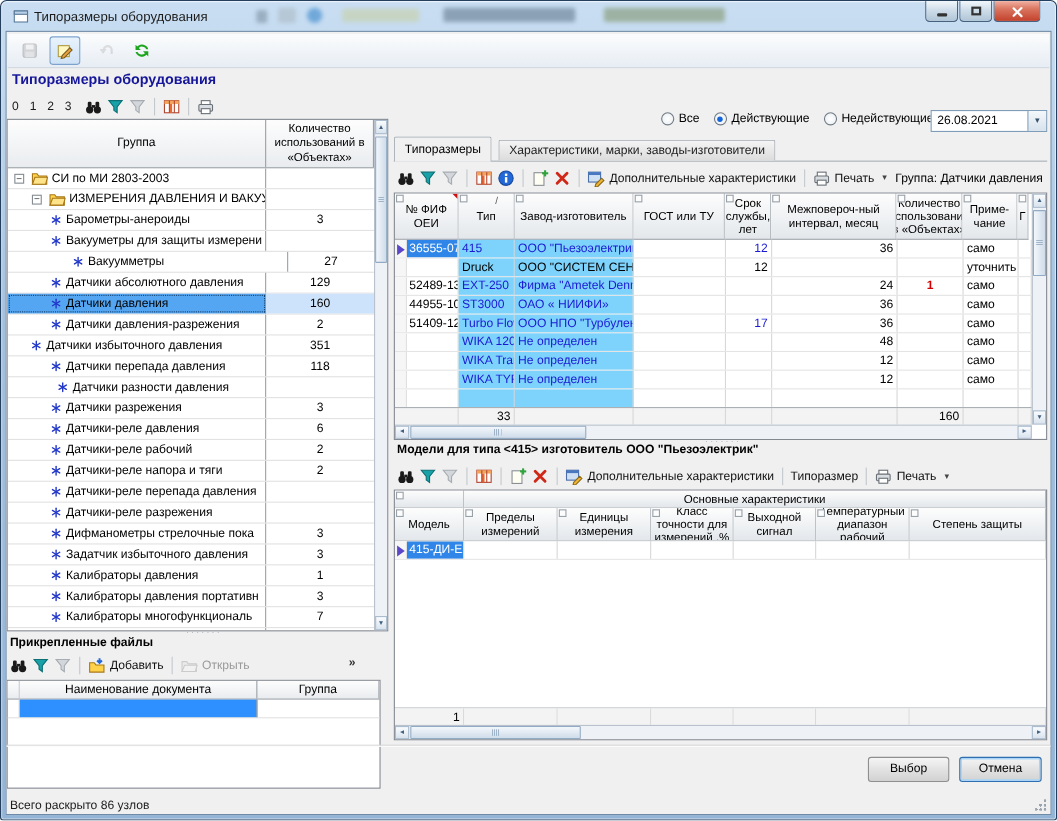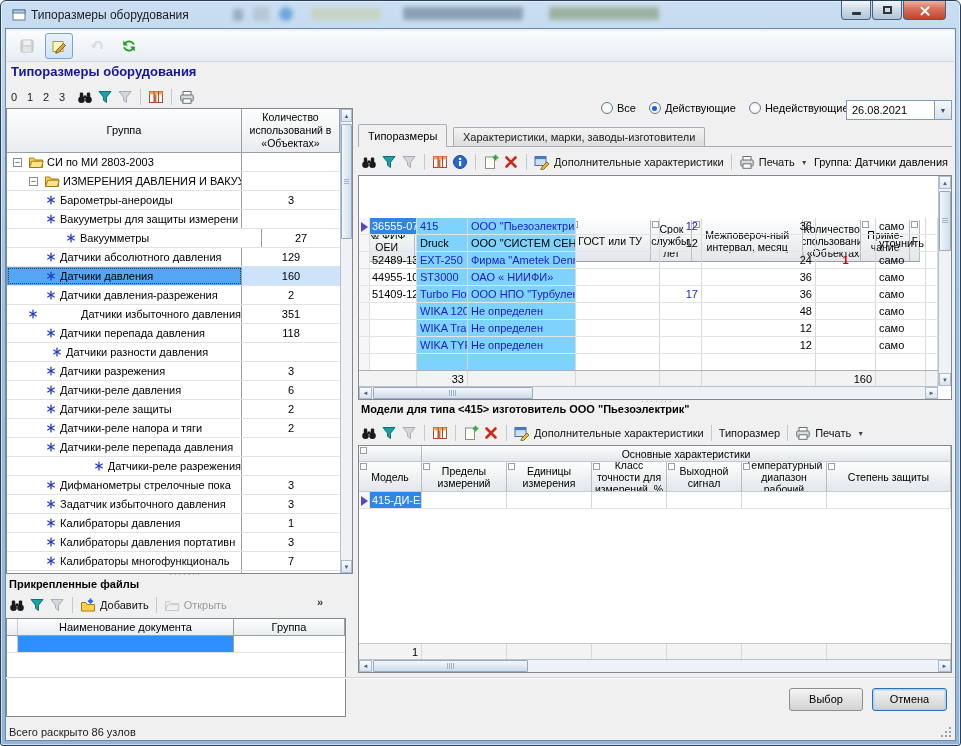--- a/index.html
+++ b/index.html
@@ -89,21 +89,21 @@
   .tabline{position:absolute;left:357px;top:145px;width:594px;height:1px;background:#a7aeb6;}
   .tab{position:absolute;border:1px solid #a7aeb6;border-bottom:none;border-radius:2px 2px 0 0;padding:0 9px;line-height:20px;white-space:nowrap;}
   .tab.active{left:357px;top:123px;height:23px;background:#f0f0f0;z-index:2;line-height:22px;}
   .tab.idle{left:452px;top:126px;height:19px;background:linear-gradient(#f4f4f4,#dcdcdc);color:#222;line-height:18px;}
   
   .rtoolbar{position:absolute;left:360px;top:150px;right:12px;height:22px;}
   .mtoolbar{position:absolute;left:360px;top:421px;right:12px;height:22px;}
   .group-lab{margin-left:auto;font-weight:normal;white-space:nowrap;}
   
   .maingrid{position:absolute;left:357px;top:174px;width:594px;height:225px;border:1px solid #828790;background:#fff;overflow:hidden;}
-  .ghead{position:absolute;left:0;top:0;right:31px;height:42px;display:flex;margin-top:44px;}
+  .ghead{position:absolute;left:0;top:0;right:16px;height:42px;display:flex;}
   .gh{position:relative;background:linear-gradient(#fdfdfd,#ecef f3 60%,#e3e7eb);background:linear-gradient(#fdfdfd,#e3e7eb);border-right:1px solid #b7bcc1;border-bottom:1px solid #9aa0a6;
       display:flex;align-items:center;justify-content:center;text-align:center;font-size:10.5px;line-height:12px;padding:2px 1px;overflow:hidden;}
   .hbox{position:absolute;top:1px;left:1px;width:7px;height:7px;border:1px solid #98a0a8;background:#fdfdfd;}
   .redcorner{position:absolute;top:0;right:0;width:0;height:0;border-left:5px solid transparent;border-top:5px solid #cc1111;}
   .sortslash{position:absolute;top:0;right:14px;color:#555;font-size:9px;}
   .gc0{width:58px;} .gc1{width:51px;} .gc2{width:108px;} .gc3{width:84px;} .gc4{width:42px;}
   .gc5{width:114px;} .gc6{width:60px;} .gc7{width:50px;align-items:center;} .gc8{flex:1;min-width:10px;}
   .gbody{position:absolute;left:0;top:42px;right:13px;}
   .grow{display:flex;height:17px;border-bottom:1px solid #e4e4e4;}
   .gc{border-right:1px solid #d8d8d8;padding:1px 3px;line-height:14px;overflow:hidden;white-space:nowrap;}
@@ -412,21 +412,21 @@
         <div class="trow">
           <div class="tcell tgroup" style="padding-left: 38px;">
             <svg class="ic ic12">
               <use href="#i-leaf"></use>
             </svg>
             <span class="tlabel">Датчики давления-разрежения</span>
           </div>
           <div class="tcell tcount">2</div>
         </div>
         <div class="trow">
-          <div class="tcell tgroup" style="padding-left: 20px; justify-content: space-between;">
+          <div class="tcell tgroup" style="padding-left: 20px;">
             <svg class="ic ic12">
               <use href="#i-leaf"></use>
             </svg>
             <span class="tlabel">Датчики избыточного давления</span>
           </div>
           <div class="tcell tcount">351</div>
         </div>
         <div class="trow">
           <div class="tcell tgroup" style="padding-left: 38px;">
             <svg class="ic ic12">
@@ -461,21 +461,21 @@
             </svg>
             <span class="tlabel">Датчики-реле давления</span>
           </div>
           <div class="tcell tcount">6</div>
         </div>
         <div class="trow">
           <div class="tcell tgroup" style="padding-left: 38px;">
             <svg class="ic ic12">
               <use href="#i-leaf"></use>
             </svg>
-            <span class="tlabel">Датчики-реле защиты</span>
+            <span class="tlabel">Датчики-реле рабочий</span>
           </div>
           <div class="tcell tcount">2</div>
         </div>
         <div class="trow">
           <div class="tcell tgroup" style="padding-left: 38px;">
             <svg class="ic ic12">
               <use href="#i-leaf"></use>
             </svg>
             <span class="tlabel">Датчики-реле напора и тяги</span>
           </div>
@@ -484,21 +484,21 @@
         <div class="trow">
           <div class="tcell tgroup" style="padding-left: 38px;">
             <svg class="ic ic12">
               <use href="#i-leaf"></use>
             </svg>
             <span class="tlabel">Датчики-реле перепада давления</span>
           </div>
           <div class="tcell tcount"></div>
         </div>
         <div class="trow">
-          <div class="tcell tgroup" style="padding-left: 38px; justify-content: flex-end;">
+          <div class="tcell tgroup" style="padding-left: 38px;">
             <svg class="ic ic12">
               <use href="#i-leaf"></use>
             </svg>
             <span class="tlabel">Датчики-реле разрежения</span>
           </div>
           <div class="tcell tcount"></div>
         </div>
         <div class="trow">
           <div class="tcell tgroup" style="padding-left: 38px;">
             <svg class="ic ic12">

